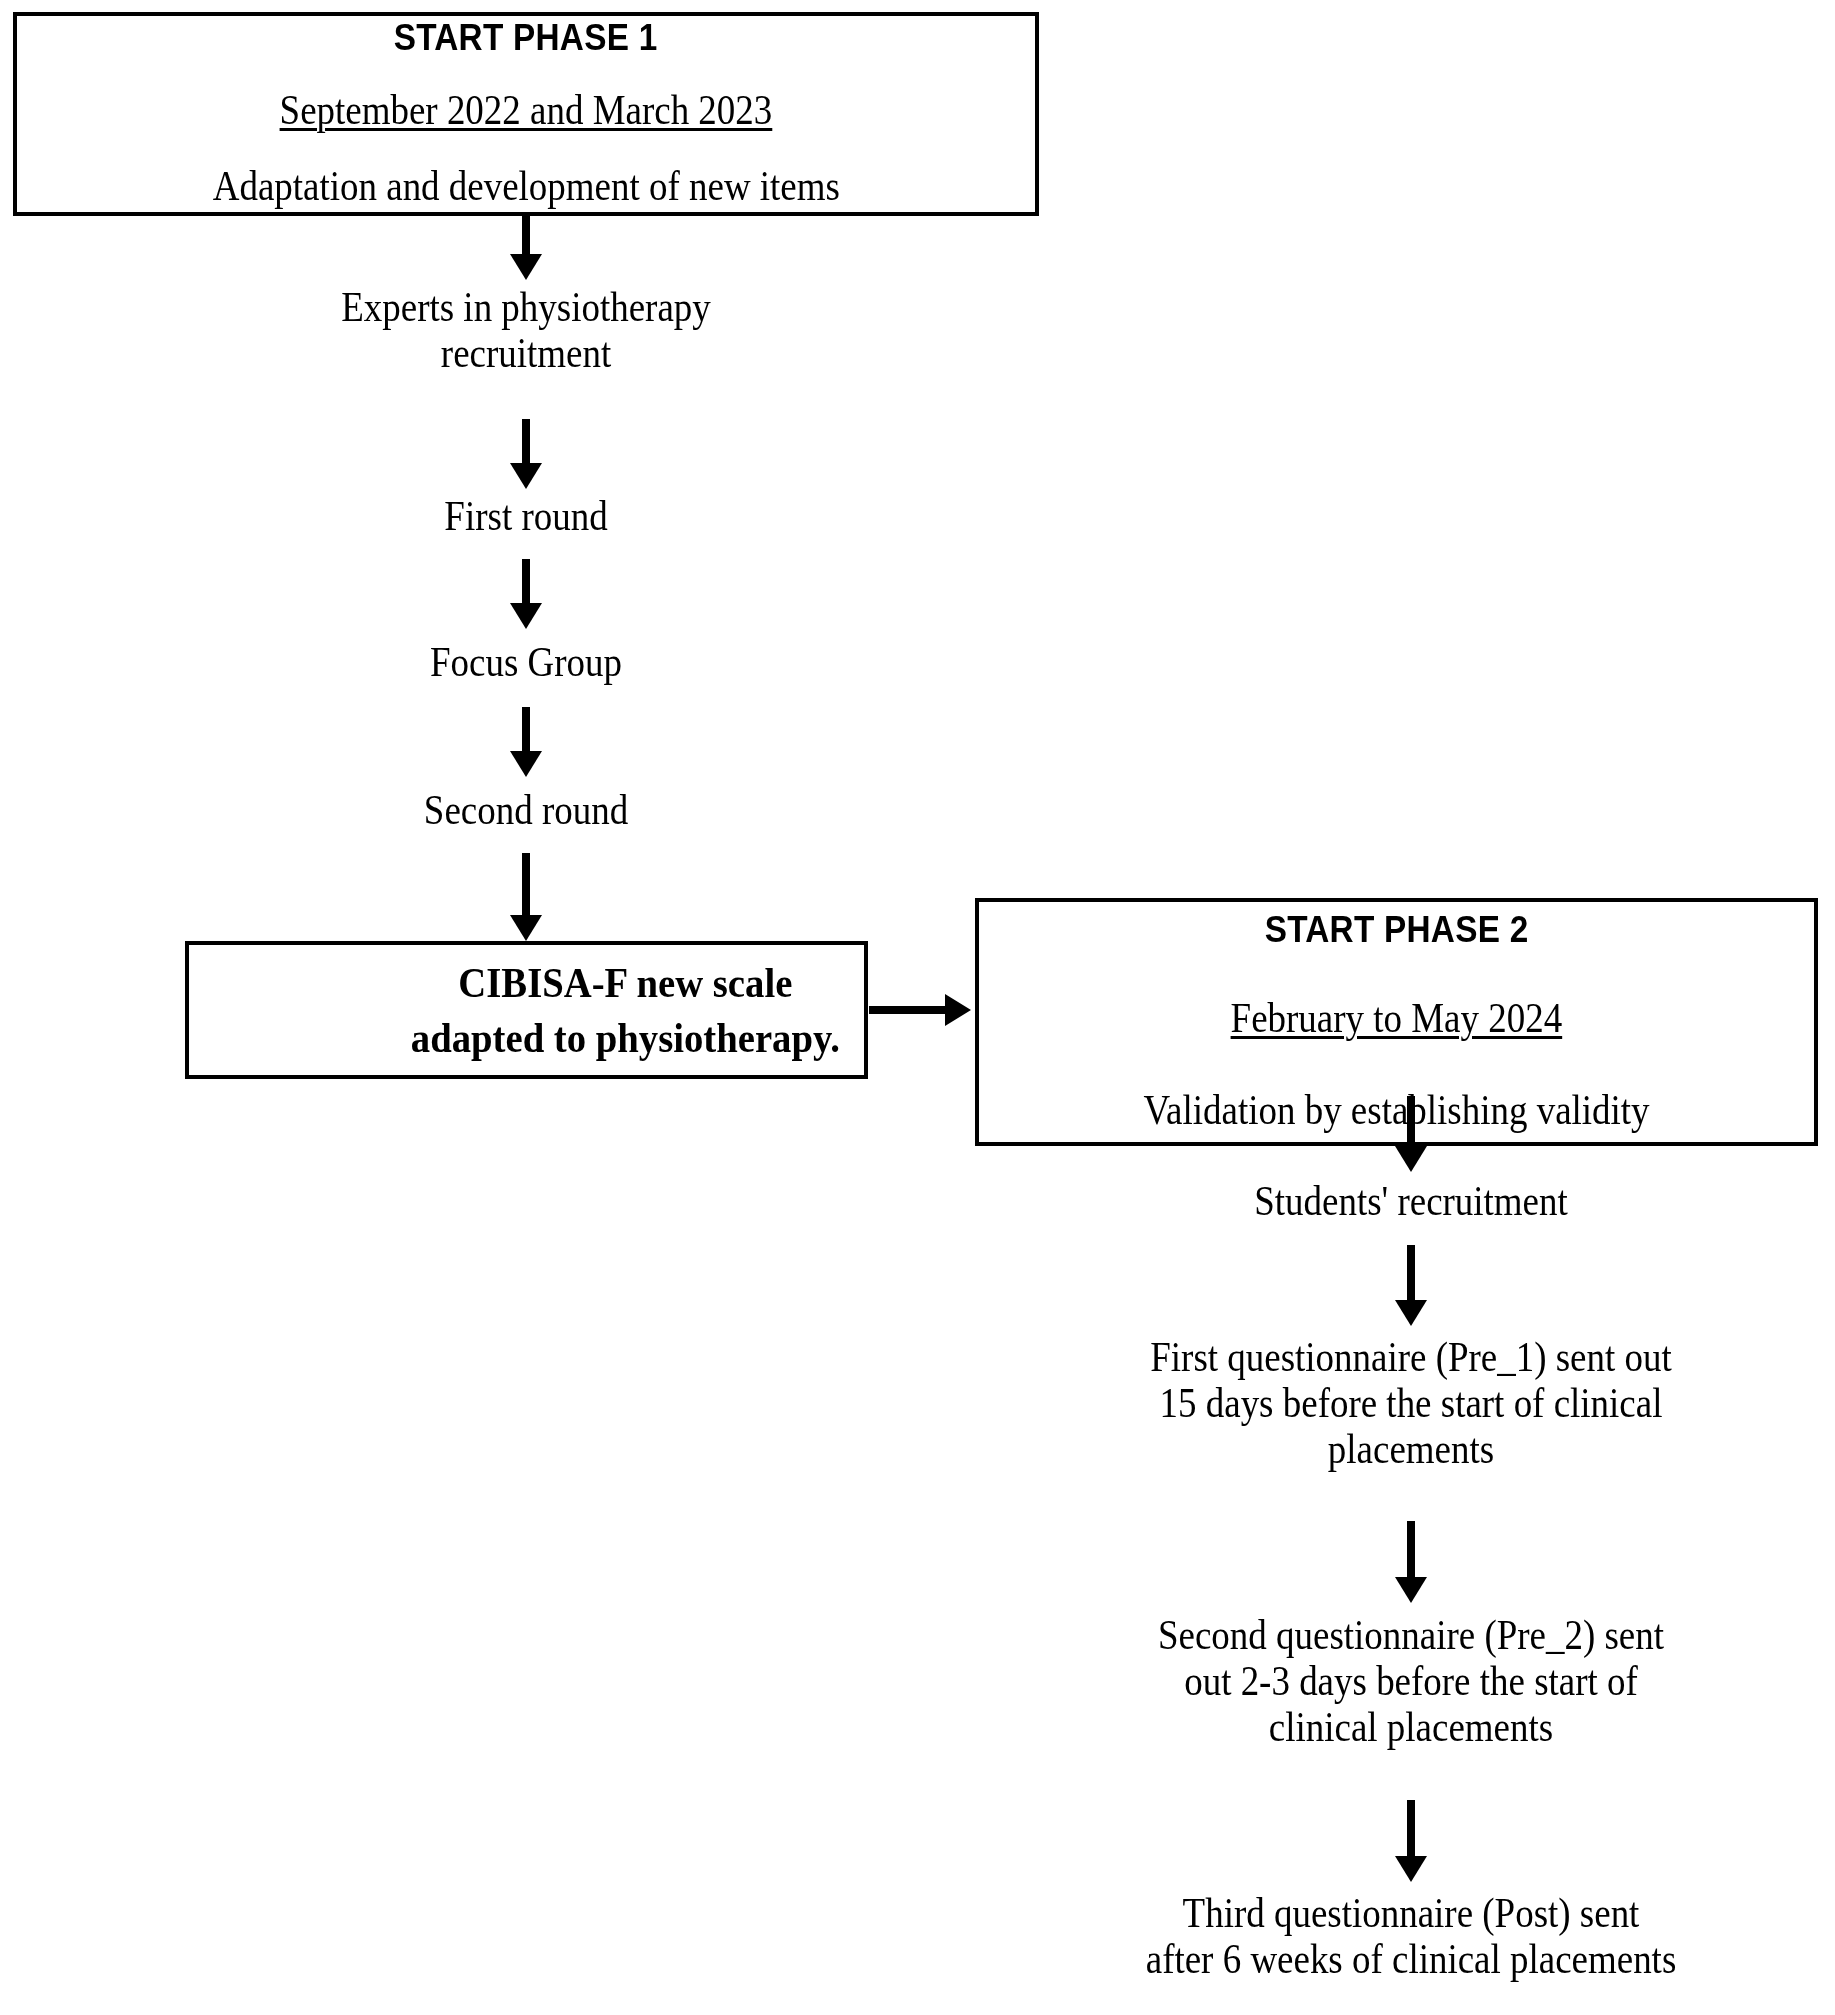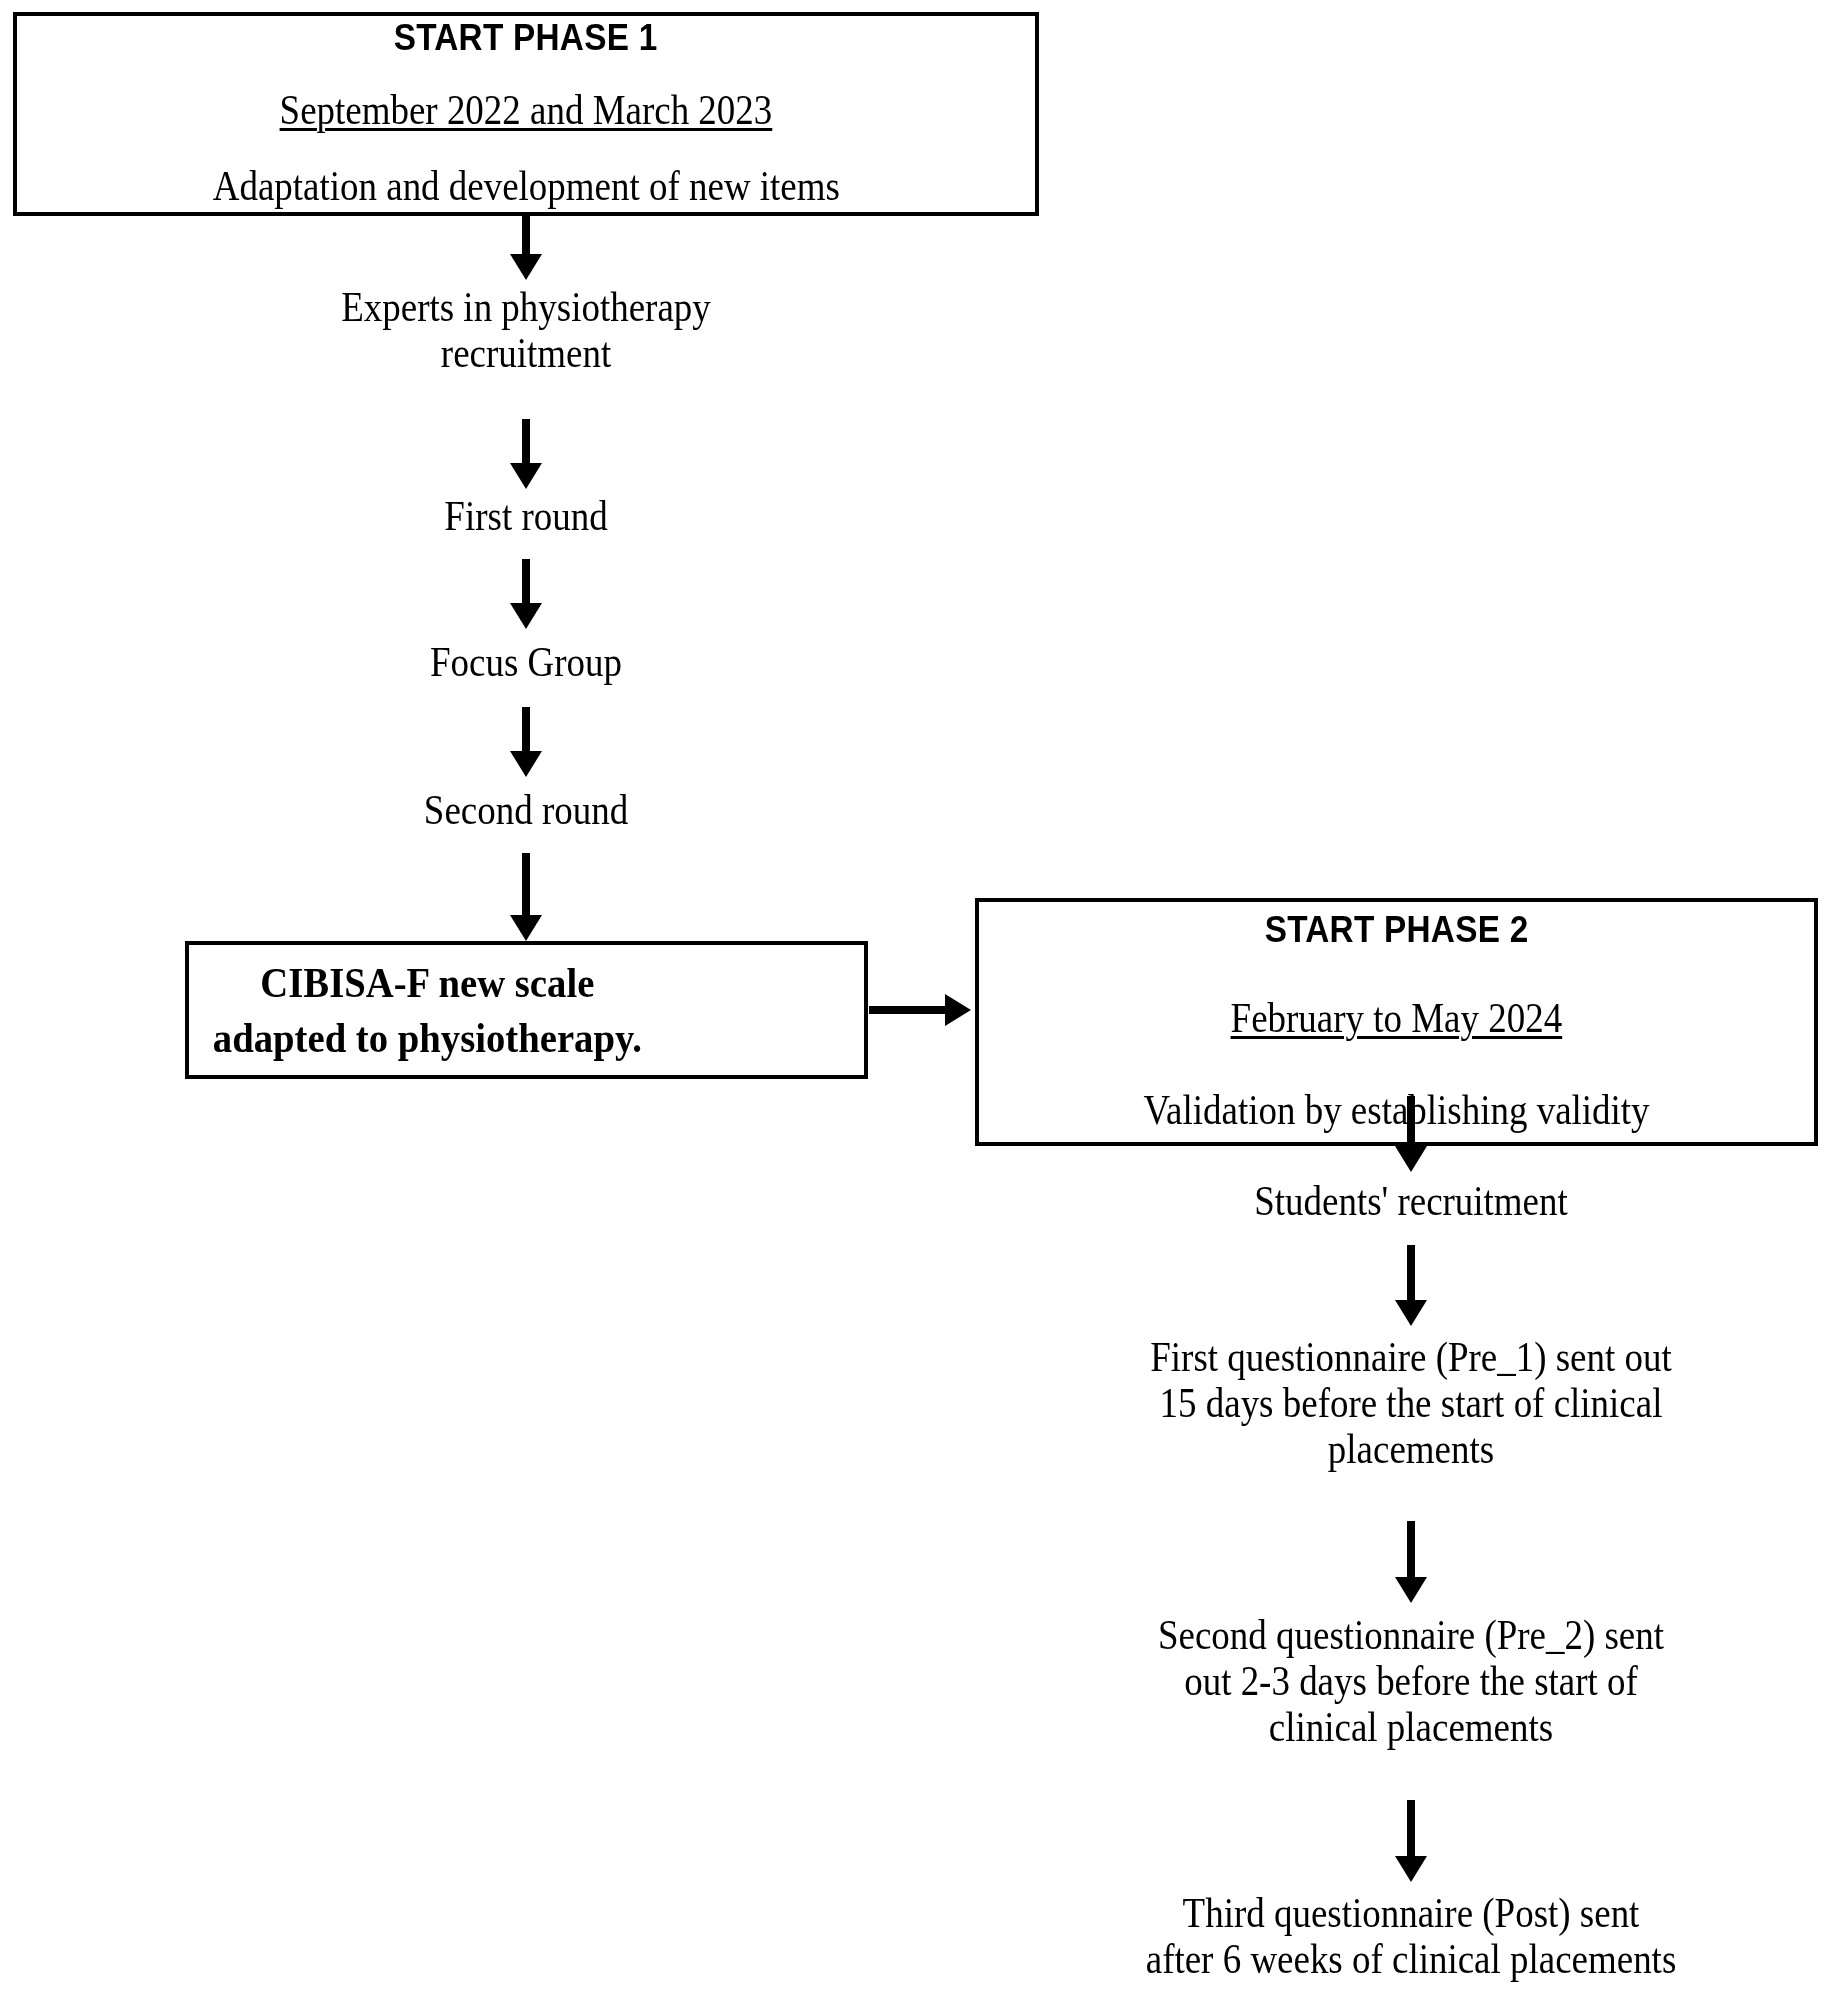--- a/index.html
+++ b/index.html
@@ -62,21 +62,21 @@
     margin-top: 3.6px;
   }
 
   .result-box {
     position: absolute;
     box-sizing: border-box;
     border: 4.2px solid #000000;
     background: #ffffff;
     display: flex;
     align-items: center;
-    justify-content: flex-start;
+    justify-content: flex-end;
     text-align: center;
   }
   .result-text {
     font-weight: bold;
     font-size: 43px;
     line-height: 1.28;
     transform: scaleX(0.90);
     transform-origin: center;
     white-space: nowrap;
   }

